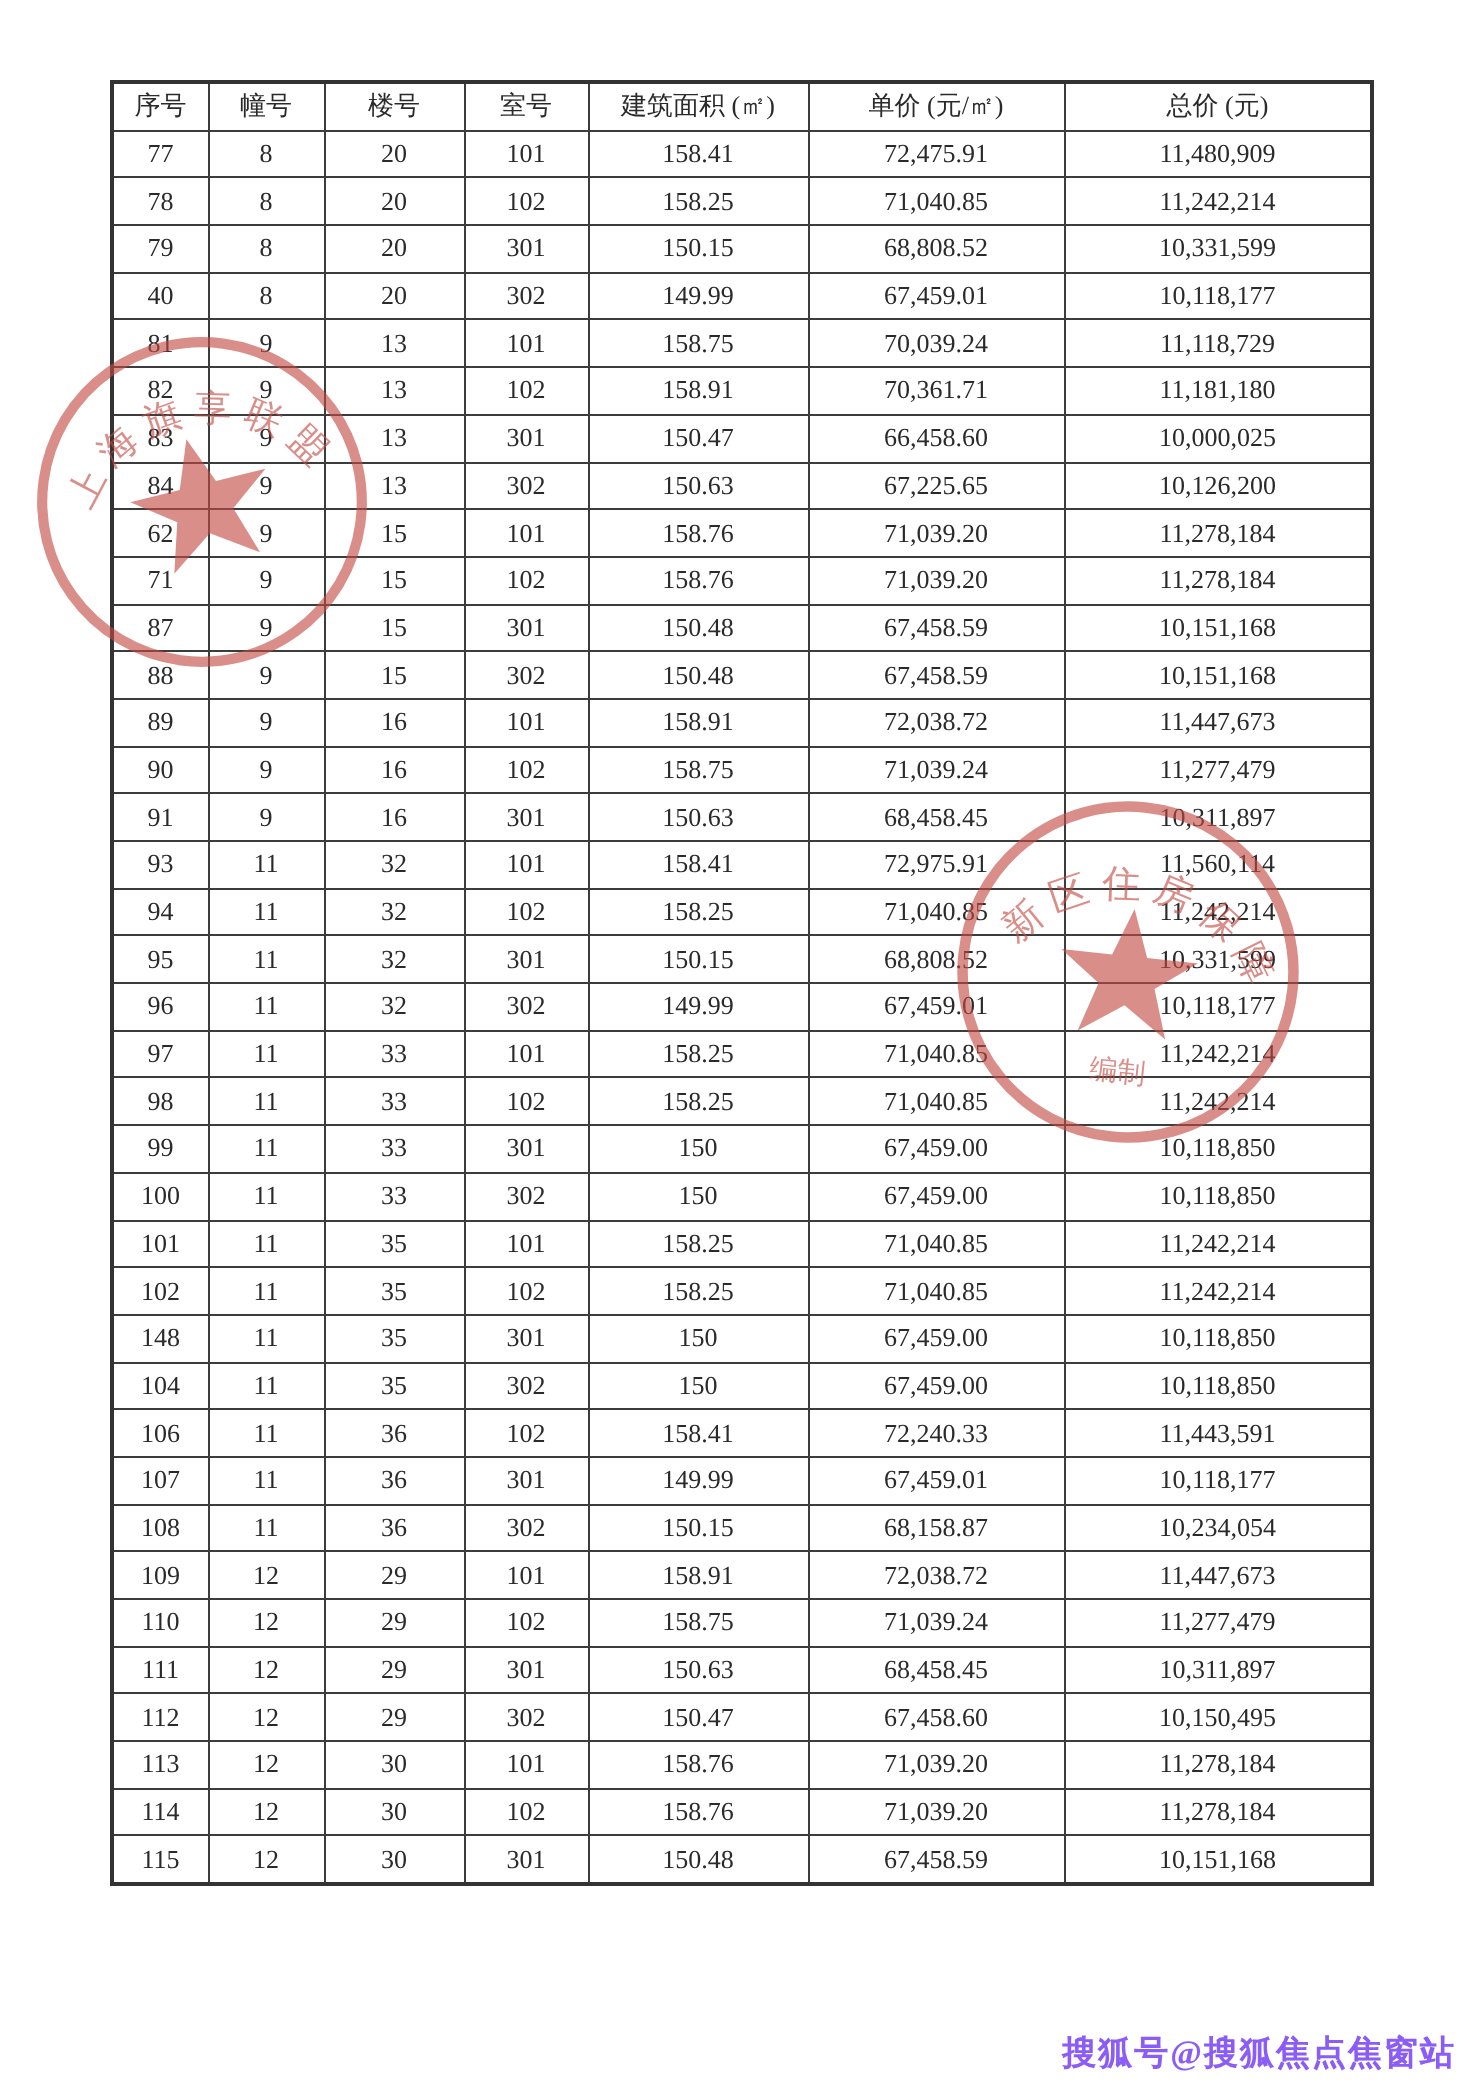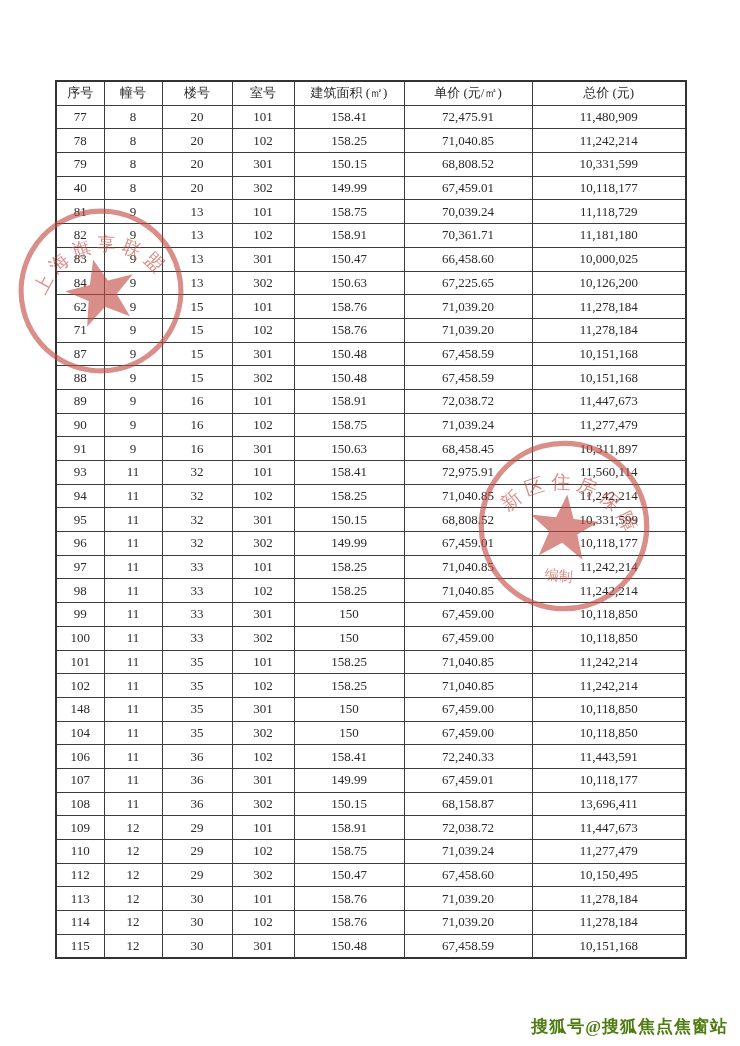--- a/index.html
+++ b/index.html
@@ -2,21 +2,21 @@
 <html><head>
 <meta charset="utf-8">
 <style>
   html,body{margin:0;padding:0;}
   body{
     width:740px;height:1046px;position:relative;
     background:#ffffff;overflow:hidden;
     font-family:"Liberation Serif","DejaVu Serif",serif;
     color:#222;
   }
-  .sheet{position:absolute;inset:0;background:#fff;margin-top:40px;}
+  .sheet{position:absolute;inset:0;background:#fff;}
   table.price-table{
     position:absolute;left:55px;top:40px;width:630px;
     border-collapse:collapse;table-layout:fixed;
     background:transparent;
   }
   table.price-table th,
   table.price-table td{
     border:1px solid #3c3c3c;
     height:22.7px;
     padding:0 2px;
@@ -25,21 +25,21 @@
     color:#2a2a2a;
     white-space:nowrap;overflow:hidden;
   }
   table.price-table{border:2px solid #333;}
   
   .stamp{position:absolute;opacity:0.62;pointer-events:none;}
   .stamp-left{left:16px;top:166px;width:170px;height:170px;transform:rotate(-14deg);}
   .stamp-right{left:476px;top:398px;width:176px;height:176px;transform:rotate(6deg);}
   .watermark{
     position:absolute;right:12px;bottom:8px;
-    font-size:17px;font-weight:bold;color:#4d7c0f;
+    font-size:17px;font-weight:bold;color:#8b5cf6;
     letter-spacing:1px;
     font-family:"Liberation Serif","DejaVu Serif",serif;
     text-shadow:0 0 2px #fff;
   }
 </style>
 </head>
 <body>
 
 <div class="sheet">
 
@@ -326,39 +326,48 @@
           <td>67,459.01</td>
           <td>10,118,177</td>
         </tr>
         <tr>
           <td>108</td>
           <td>11</td>
           <td>36</td>
           <td>302</td>
           <td>150.15</td>
           <td>68,158.87</td>
-          <td>13,696,411</td>
+          <td>10,234,054</td>
         </tr>
         <tr>
           <td>109</td>
           <td>12</td>
           <td>29</td>
           <td>101</td>
           <td>158.91</td>
           <td>72,038.72</td>
           <td>11,447,673</td>
         </tr>
         <tr>
           <td>110</td>
           <td>12</td>
           <td>29</td>
           <td>102</td>
           <td>158.75</td>
           <td>71,039.24</td>
           <td>11,277,479</td>
+        </tr>
+        <tr>
+          <td>111</td>
+          <td>12</td>
+          <td>29</td>
+          <td>301</td>
+          <td>150.63</td>
+          <td>68,458.45</td>
+          <td>10,311,897</td>
         </tr>
         <tr>
           <td>112</td>
           <td>12</td>
           <td>29</td>
           <td>302</td>
           <td>150.47</td>
           <td>67,458.60</td>
           <td>10,150,495</td>
         </tr>

